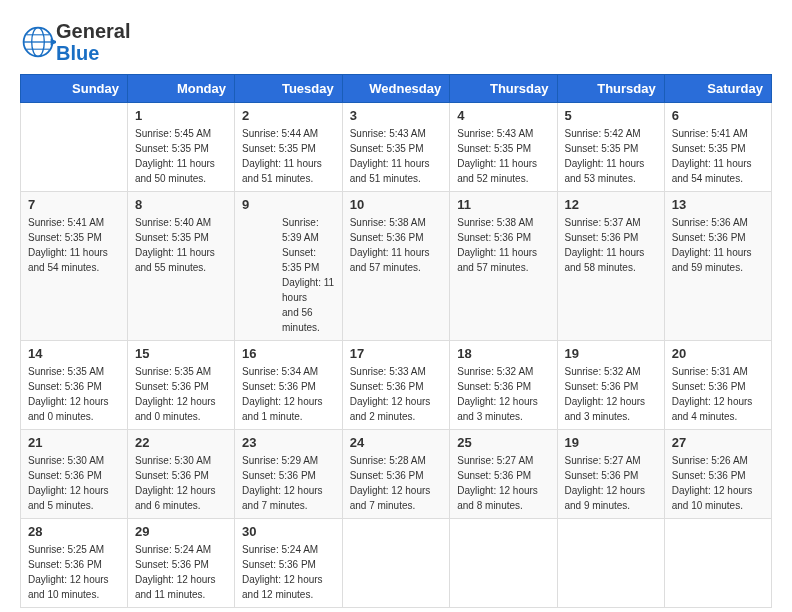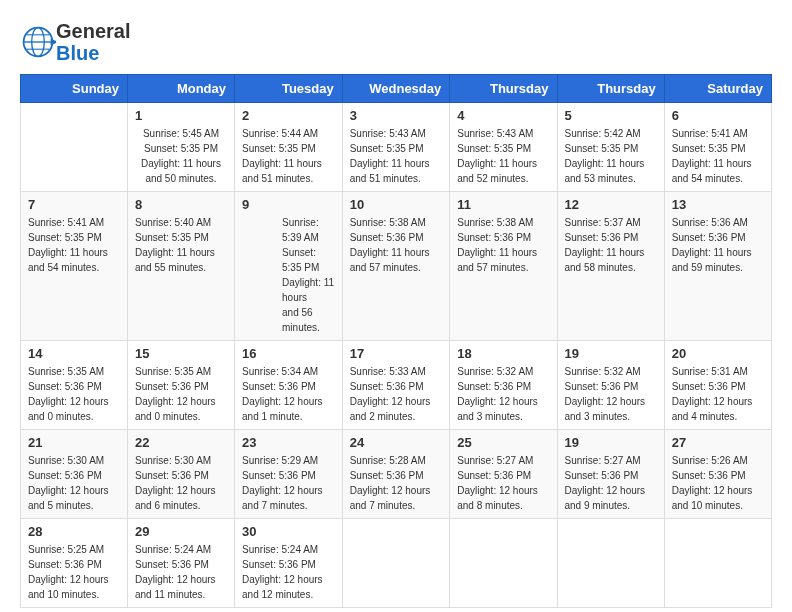--- a/index.html
+++ b/index.html
@@ -111,21 +111,21 @@
         <th>Thursday</th>
         <th>Thursday</th>
         <th>Saturday</th>
       </tr>
   </thead>
   <tbody id="calendar-body">
   <tr>
         <td class="empty-cell"></td>
         <td>
           <span class="day-number">1</span>
-          <div class="day-info" style="white-space: pre-line; text-align: center;">Sunrise: 5:45 AM
+          <div class="day-info" style="white-space: pre-line;">Sunrise: 5:45 AM
 Sunset: 5:35 PM
 Daylight: 11 hours
 and 50 minutes.</div>
         </td>
         <td>
           <span class="day-number">2</span>
           <div class="day-info" style="white-space: pre-line;">Sunrise: 5:44 AM
 Sunset: 5:35 PM
 Daylight: 11 hours
 and 51 minutes.</div>

